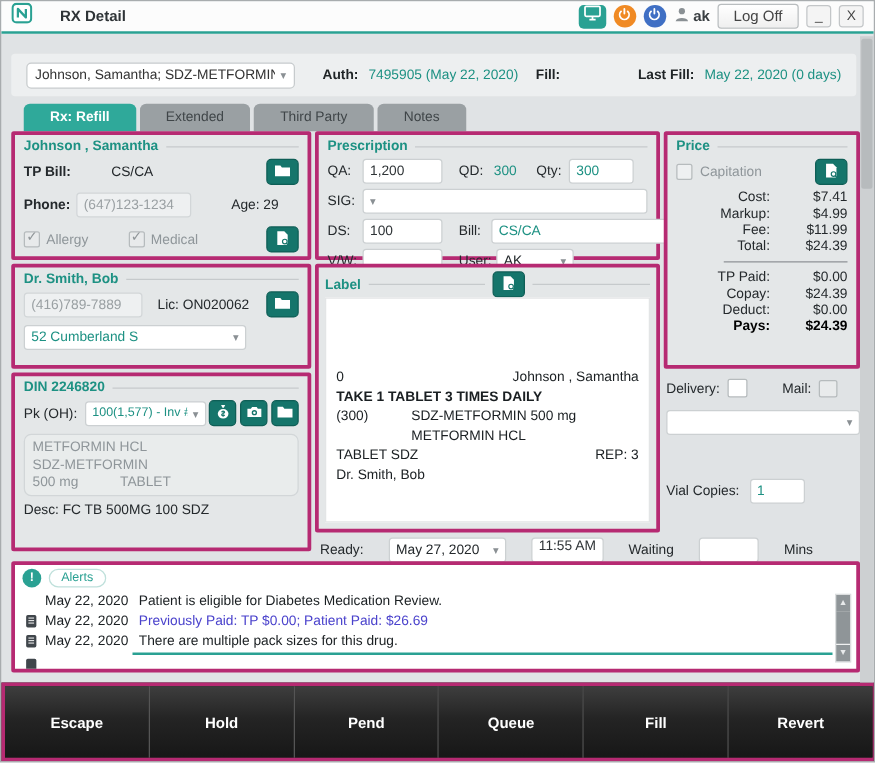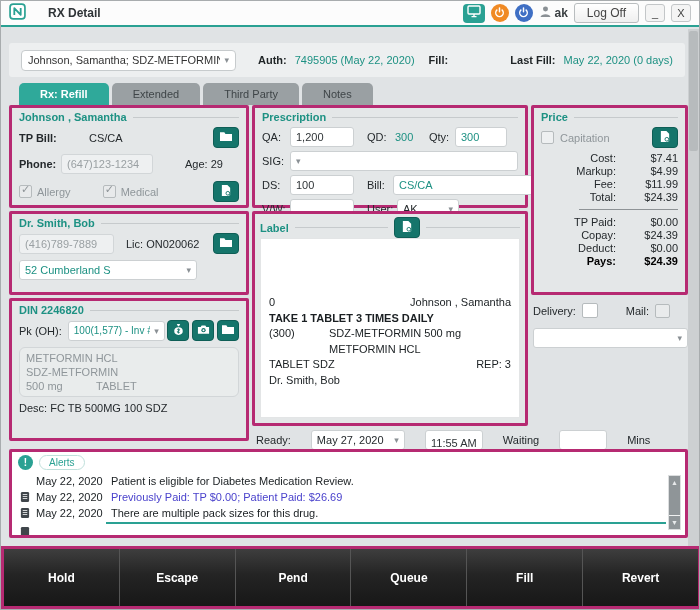--- a/index.html
+++ b/index.html
@@ -389,28 +389,32 @@
   <div class="ful-row" style="top:302px">
     <span>Delivery:</span>
     <div class="cb white" style="margin-left:6px;width:16px;height:15px"></div>
     <span style="margin-left:28px">Mail:</span>
     <div class="cb" style="margin-left:6px;width:15px;height:14px;background:#e9ebec"></div>
   </div>
   <div class="combo r-combo">
     <span class="txt"></span>
     <span class="chev">▾</span>
   </div>
+  <div class="ful-row" style="top:382px">
+    <span>Vial Copies:</span>
+    <input class="inp tealv" style="width: 44px; margin-left: 8px;" value="1">
+  </div>
 
   <div class="ready">
     <span>Ready:</span>
     <div class="combo" style="width:94px">
       <span class="txt">May 27, 2020</span>
       <span class="chev">▾</span>
     </div>
-    <div class="inp" style="width:58px;justify-content:center;display:flex;align-items:flex-end">
+    <div class="inp" style="width:58px;justify-content:center;display:flex;align-items:flex-start">
       <span>11:55 AM</span>
     </div>
     <span>Waiting</span>
     <input class="inp" style="width: 48px;" value="">
     <span>Mins</span>
   </div>
 
   <div class="panel" id="p-alerts">
     <div class="alert-head">
       <div class="alert-circ">!</div>
@@ -456,22 +460,22 @@
       </div>
     </div>
     <div class="ascroll">
       <div class="btn up">▲</div>
       <div class="thumb"></div>
       <div class="btn down">▼</div>
     </div>
   </div>
 
   <div class="actionbar">
+    <div class="abtn">Escape</div>
     <div class="abtn">Hold</div>
-    <div class="abtn">Escape</div>
     <div class="abtn">Pend</div>
     <div class="abtn">Queue</div>
     <div class="abtn">Fill</div>
     <div class="abtn">Revert</div>
   </div>
 
   <div class="winscroll">
     <div class="th"></div>
   </div>
 

